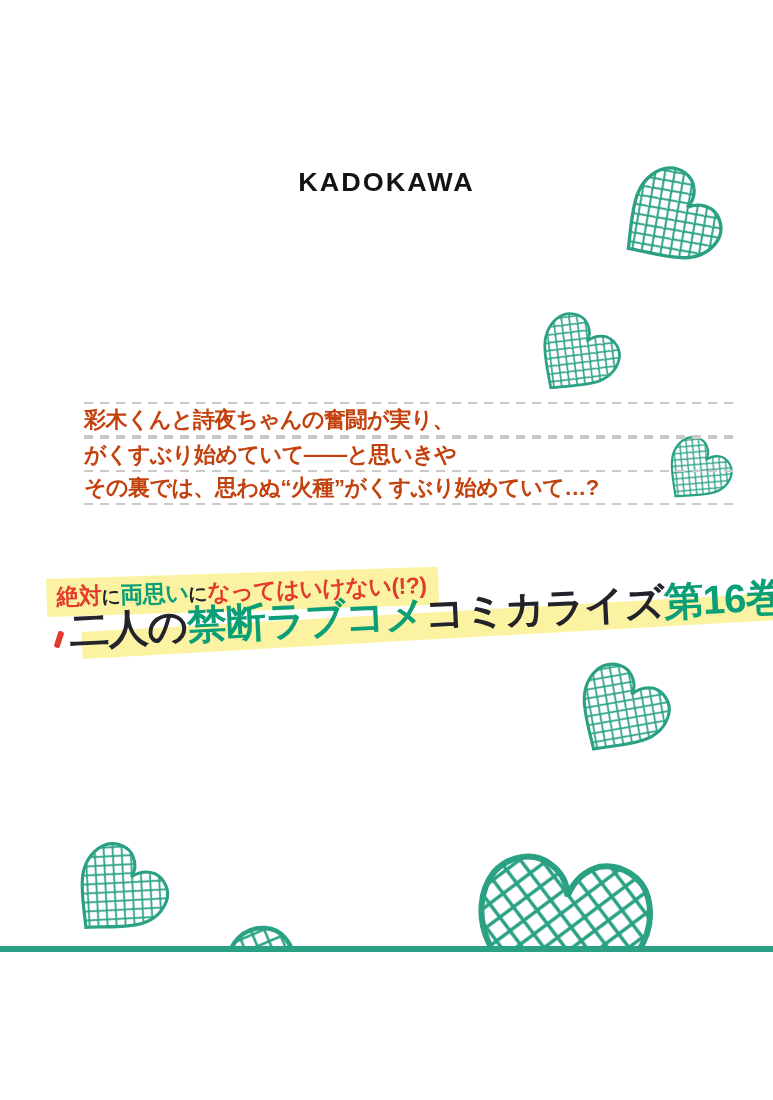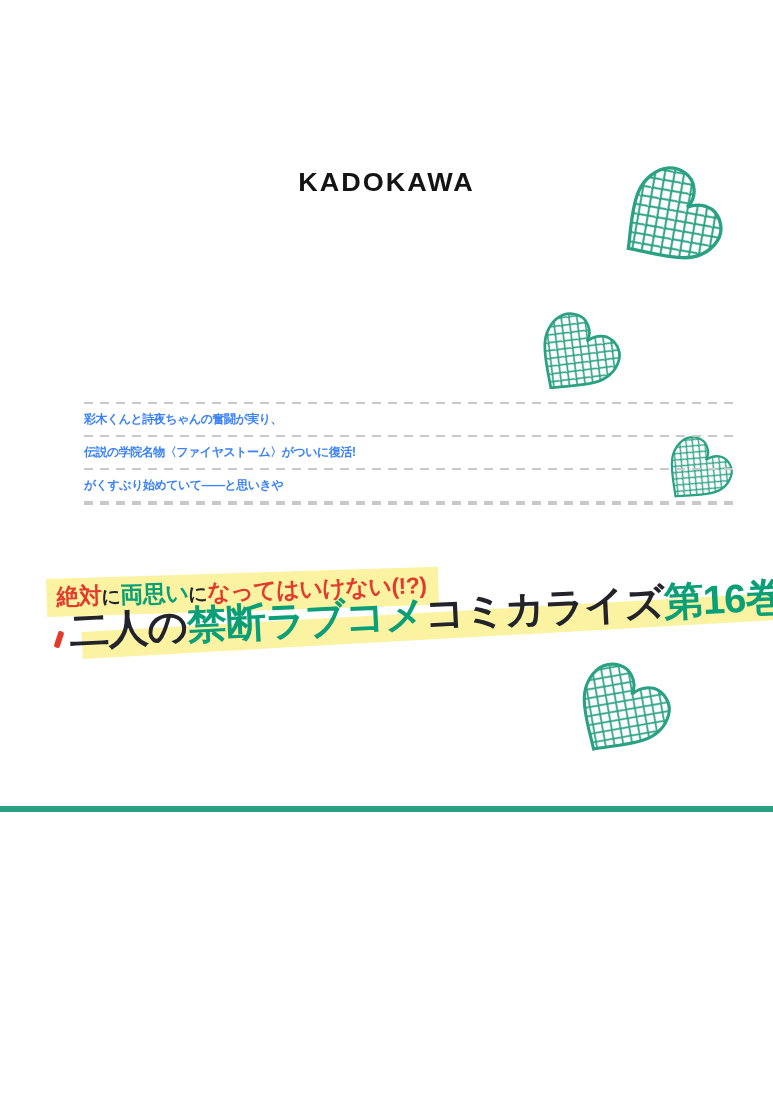--- a/index.html
+++ b/index.html
@@ -1,37 +1,37 @@
 <!DOCTYPE html>
 <html><head>
 <meta charset="utf-8">
 <style>
   html,body{margin:0;padding:0;background:#fff;}
   .page{
-    position:relative;width:773px;height:812px;margin:0 auto;
+    position:relative;width:773px;height:952px;margin:0 auto;
     background:#ffffff;overflow:hidden;
     font-family:"Liberation Sans","DejaVu Sans",sans-serif;
   }
 
   
   .logo{
     position:absolute;top:167px;left:0;right:0;text-align:center;
     font-size:27px;font-weight:900;letter-spacing:2px;color:#141414;
     transform:scaleY(0.96);
   }
 
   
   .synopsis{position:absolute;left:84px;top:402px;width:652px;}
   .dash{
     height:2px;
     background-image:repeating-linear-gradient(90deg,#c9c9c9 0 9px,transparent 9px 16px);
   }
   .syn-row{
     height:31px;display:flex;align-items:center;
-    font-size:12px;font-weight:bold;color:#3b82f6;letter-spacing:-0.5px;
+    font-size:22px;font-weight:bold;color:#c2410c;letter-spacing:-0.5px;
   }
 
   
   .tagline-line1{
     position:absolute;left:46px;top:579px;
     background:#fbf3a2;padding:3px 12px 4px 10px;
     font-size:23px;font-weight:800;letter-spacing:-0.5px;
     transform:rotate(-1.8deg);transform-origin:left top;white-space:nowrap;
   }
   .tagline-line1 .seg[data-color="dark"]{font-size:0.82em;}
@@ -98,24 +98,24 @@
       <use href="#heartShape"></use>
     </svg>
   <svg class="heart" viewBox="0 0 100 100" style="left:458px;top:842px;width:206px;height:200px;transform:rotate(8deg)">
       <use href="#heartShape"></use>
     </svg>
 
   <div class="synopsis">
     <div class="dash"></div>
     <div class="syn-row">彩木くんと詩夜ちゃんの奮闘が実り、</div>
     <div class="dash"></div>
-    <div class="syn-row">伝説の学院名物〈ファイヤストーム〉がついに復活!</div>
     <div class="dash"></div>
     <div class="syn-row">がくすぶり始めていて——と思いきや</div>
     <div class="dash"></div>
+    <div class="syn-row">その裏では、思わぬ“火種”がくすぶり始めていて…?</div>
     <div class="dash"></div>
   </div>
 
   <div class="tagline-line1">
     <span class="seg" data-color="red">絶対</span><span class="seg" data-color="dark">に</span><span class="seg" data-color="green">両思い</span><span class="seg" data-color="dark">に</span><span class="seg" data-color="red">なってはいけない(!?)</span>
   </div>
 
   <div class="red-tick"></div>
 
   <div class="tagline-line2">

